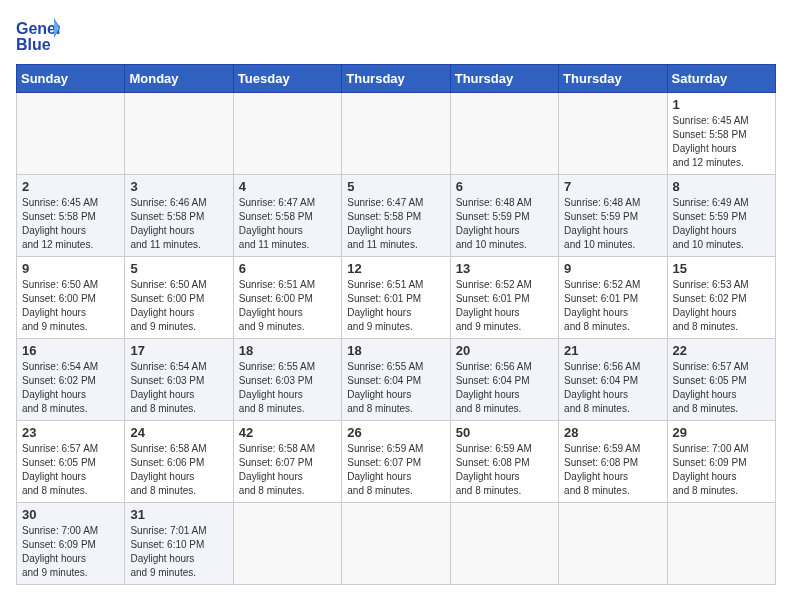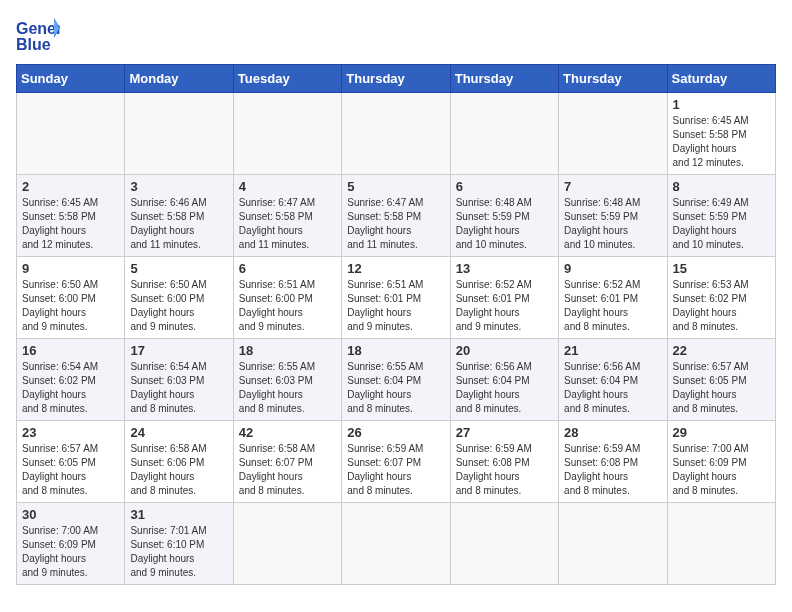--- a/index.html
+++ b/index.html
@@ -231,21 +231,21 @@
         </td>
         <td>
           <span class="day-num">42</span>
           <div class="day-info">Sunrise: 6:58 AM<br>Sunset: 6:07 PM<br>Daylight hours<br>and 8 minutes.</div>
         </td>
         <td>
           <span class="day-num">26</span>
           <div class="day-info">Sunrise: 6:59 AM<br>Sunset: 6:07 PM<br>Daylight hours<br>and 8 minutes.</div>
         </td>
         <td>
-          <span class="day-num">27</span>
+          <span class="day-num">50</span>
           <div class="day-info">Sunrise: 6:59 AM<br>Sunset: 6:08 PM<br>Daylight hours<br>and 8 minutes.</div>
         </td>
         <td>
           <span class="day-num">28</span>
           <div class="day-info">Sunrise: 6:59 AM<br>Sunset: 6:08 PM<br>Daylight hours<br>and 8 minutes.</div>
         </td>
         <td>
           <span class="day-num">29</span>
           <div class="day-info">Sunrise: 7:00 AM<br>Sunset: 6:09 PM<br>Daylight hours<br>and 8 minutes.</div>
         </td>

